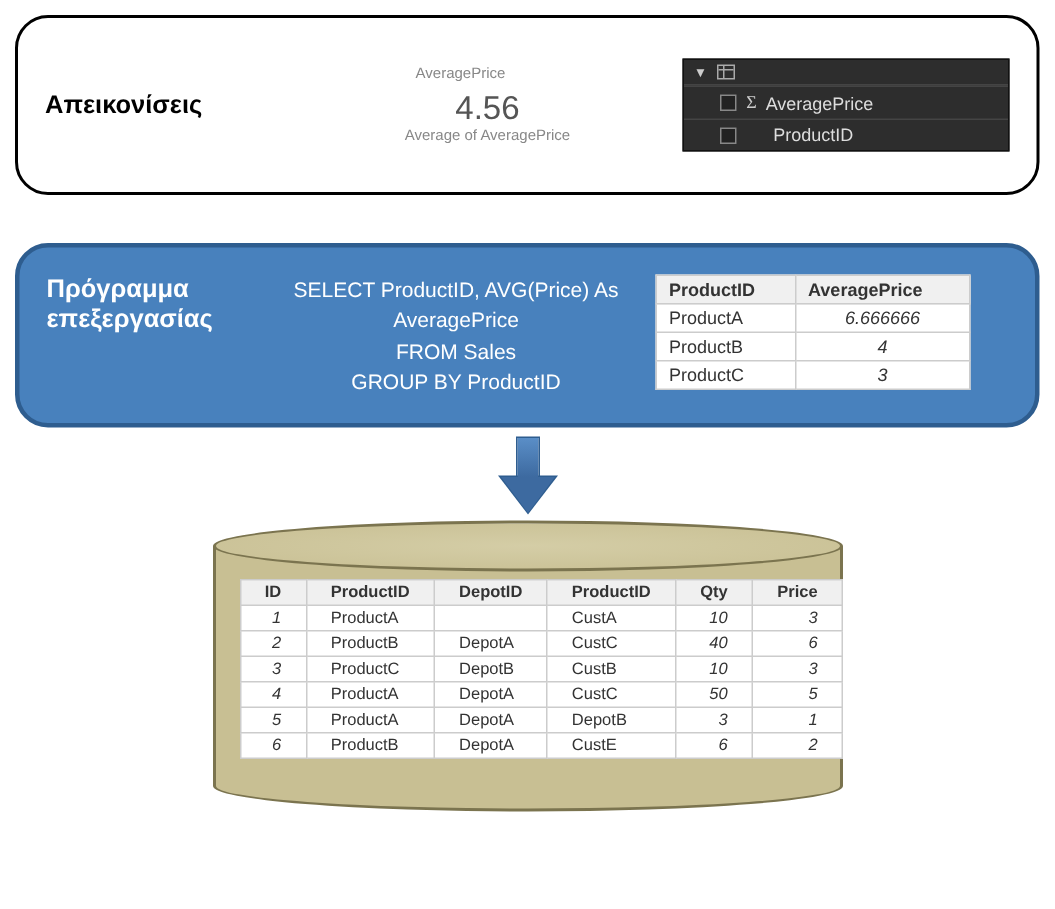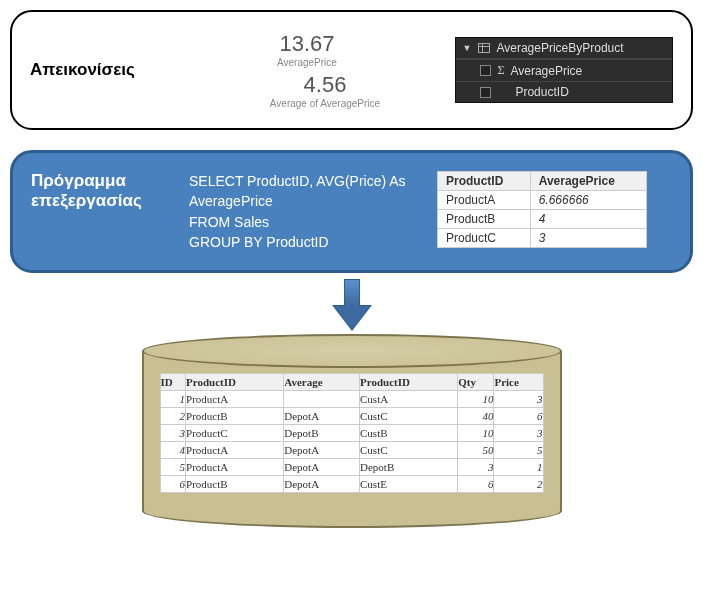--- a/index.html
+++ b/index.html
@@ -60,21 +60,21 @@
   }
   .tri { font-size: 9px; display:inline-block; width:10px; color:#ccc; }
   .table-ico { display:inline-block; width:12px; height:10px; border:1px solid #aaa; position:relative; }
   .table-ico::before { content:""; position:absolute; top:2px;left:0;right:0;border-top:1px solid #aaa;}
   .table-ico::after { content:""; position:absolute; top:0;bottom:0;left:3px;border-left:1px solid #aaa;}
   .checkbox { width:11px; height:11px; border:1px solid #888; display:inline-block; background:#222;}
   .sigma { font-family: serif; font-size:12px; color:#ccc; }
 
   
   .query-panel {
-    margin-top: 20px;
+    margin-top: 32px;
     background: #4881bd;
     border: 3px solid #2e5d8f;
     border-radius: 22px;
     padding: 18px;
     display: flex;
     gap: 18px;
     color: #fff;
     position: relative;
   }
   .query-label {
@@ -82,37 +82,38 @@
     font-size: 17px;
     width: 140px;
     line-height: 1.2;
   }
   .sql {
     font-size: 14px;
     line-height: 1.45;
     white-space: pre-line;
     font-family: "Segoe UI", Arial, sans-serif;
     width: 230px;
+    text-align: center;
   }
   .result-table {
     background:#fff;
     color:#333;
     border:1px solid #bbb;
     font-size:12px;
     border-collapse: collapse;
     width: 210px;
     align-self: flex-start;
   }
   .result-table th, .result-table td {
     border:1px solid #ccc;
     padding: 2px 8px;
     text-align: left;
   }
   .result-table th { background:#f0f0f0; font-weight: 600; }
-  .result-table td.num { text-align: left; font-style: italic; }
+  .result-table td.num { text-align: center; font-style: italic; }
 
   
   .arrow-wrap { text-align: center; margin-top: 6px; }
   .arrow {
     display: inline-block;
     position: relative;
     width: 36px;
     height: 55px;
   }
   .arrow .shaft {
@@ -173,47 +174,44 @@
   .sales-table {
     width:100%;
     background:#fff;
     border:1px solid #bbb;
     border-collapse: collapse;
     font-size:11px;
     color:#333;
   }
   .sales-table th, .sales-table td {
     border:1px solid #ccc;
-    padding: 2px 0;
+    padding: 2px 16px;
     text-align:left;
-    font-family:Liberation Serif, serif;
   }
   .sales-table th { background:#f0f0f0; font-weight:600; }
   .sales-table td.r { text-align:right; font-style: italic; }
 </style>
 </head>
 <body>
 
 <div class="viz-panel">
   <div class="viz-label">Απεικονίσεις</div>
   <div class="metrics">
     <div class="metric big">
-      <div class="metric-value">13.67</div>
       <div class="metric-label">AveragePrice</div>
     </div>
     <div class="metric small">
       <div class="metric-value">4.56</div>
       <div class="metric-label">Average of AveragePrice</div>
     </div>
   </div>
   <div class="fields-panel">
     <div class="fields-header">
       <span class="tri">▼</span>
       <span class="table-ico"></span>
-      <span>AveragePriceByProduct</span>
     </div>
     <div class="fields-row">
       <span class="checkbox"></span>
       <span class="sigma">Σ</span>
       <span>AveragePrice</span>
     </div>
     <div class="fields-row">
       <span class="checkbox"></span>
       <span style="width:12px"></span>
       <span>ProductID</span>
@@ -259,21 +257,21 @@
 </div>
 
 <div class="cylinder">
   <div class="cyl-top"></div>
   <div class="cyl-body">
     <table class="sales-table">
       <thead>
           <tr id="sales-head">
             <th>ID</th>
             <th>ProductID</th>
-            <th>Average</th>
+            <th>DepotID</th>
             <th>ProductID</th>
             <th>Qty</th>
             <th>Price</th>
           </tr>
         </thead>
       <tbody id="sales-body">
           <tr>
             <td class="r">1</td>
             <td>ProductA</td>
             <td></td>

